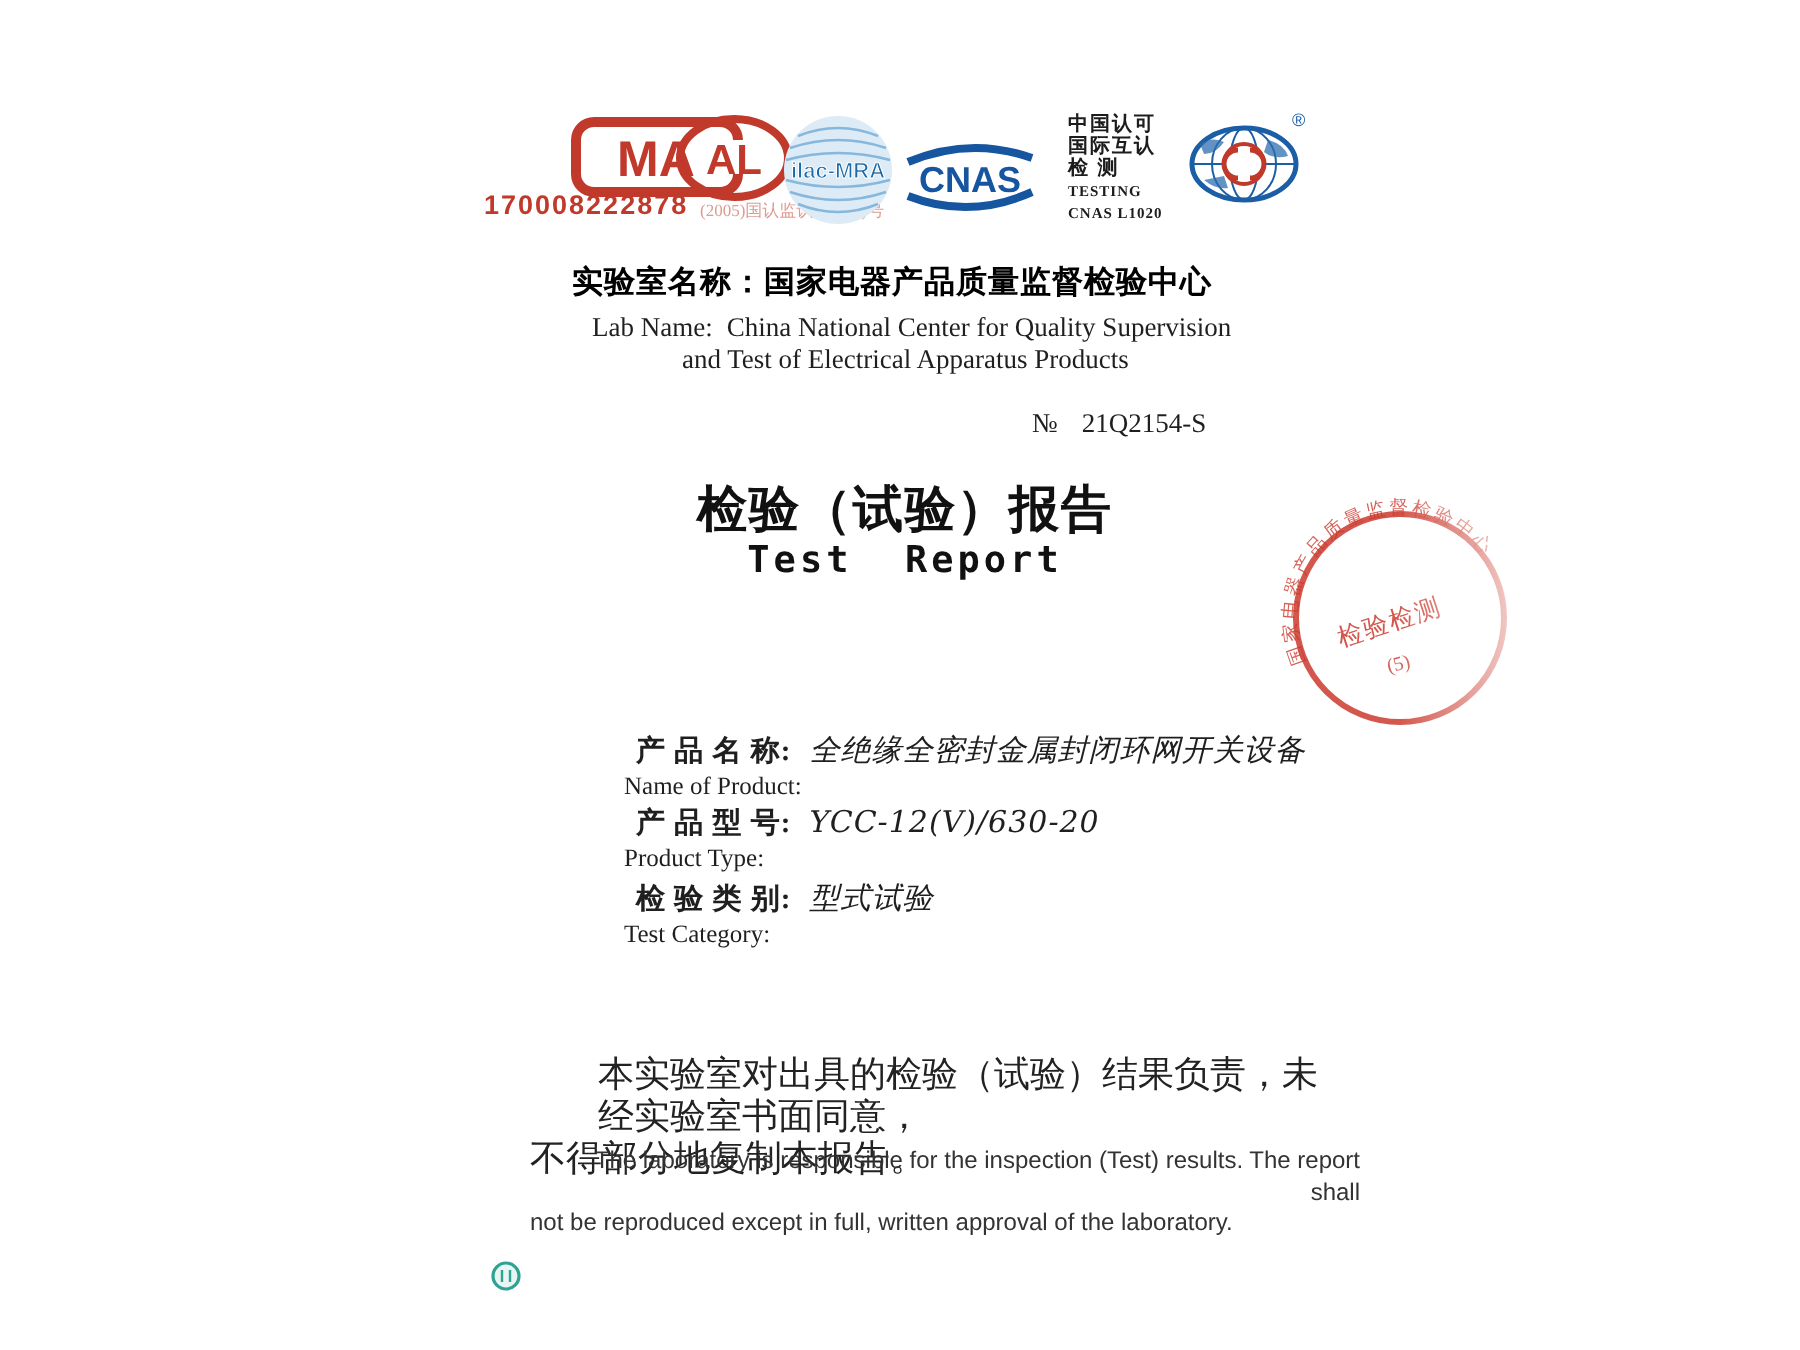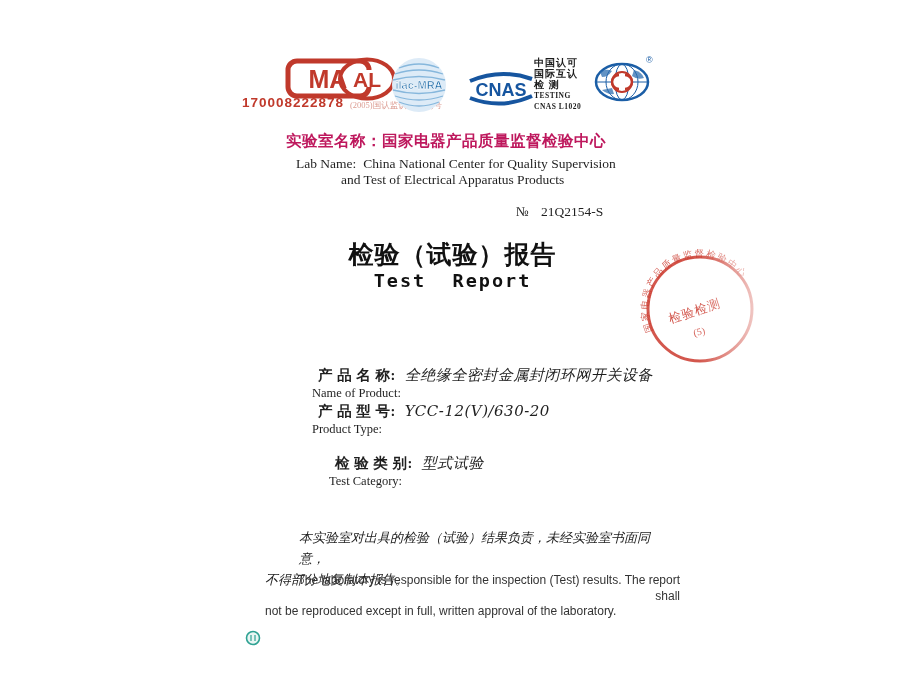--- a/index.html
+++ b/index.html
@@ -7,30 +7,30 @@
         font-family:"Liberation Serif",serif;color:#1f1f1f;}
 
   
   .logo-row{position:absolute;left:240px;top:55px;width:420px;height:70px;}
   .cma{position:absolute;left:4px;top:3px;margin-left:41px;}
   .cma-number{position:absolute;left:2px;top:40px;font-family:"Liberation Sans",sans-serif;
               font-weight:bold;font-size:13.5px;color:#c0392b;letter-spacing:1px;white-space:nowrap;}
   .cma-note{position:absolute;left:110px;top:45px;font-size:8.5px;color:#dc9c92;white-space:nowrap;}
   .cal{position:absolute;left:96px;top:2px;}
   .ilac{position:absolute;left:150px;top:1px;}
-  .cnas-logo{position:absolute;left:226px;top:12px;text-align:center;}
+  .cnas-logo{position:absolute;left:210px;top:12px;text-align:center;}
   .accred{position:absolute;left:294px;top:2px;line-height:11px;white-space:nowrap;}
   .accred .cn{font-size:10px;font-weight:bold;color:#1c1c1c;letter-spacing:1px;font-family:"Liberation Sans",sans-serif;}
   .accred .en{font-size:7.5px;font-weight:bold;color:#1c1c1c;letter-spacing:0.5px;font-family:Liberation Serif, serif;}
   .globe{position:absolute;left:354px;top:5px;}
   .globe-reg{position:absolute;left:406px;top:0px;font-size:9px;color:#1b5ea6;font-family:"Liberation Sans",sans-serif;}
 
   
   .lab-cn{position:absolute;left:286px;top:131px;font-family:"Liberation Sans",sans-serif;
-          font-weight:bold;font-size:15.5px;color:#be185d;letter-spacing:0.5px;white-space:pre;}
+          font-weight:bold;font-size:15.5px;color:#000000;letter-spacing:0.5px;white-space:pre;}
   .lab-en1{position:absolute;left:296px;top:156px;font-size:13.5px;white-space:pre;}
   .lab-en1 .lbl{margin-right:7px;}
   .lab-en2{position:absolute;left:341px;top:172px;font-size:13.5px;white-space:pre;}
 
   
   .report-no{position:absolute;left:516px;top:204px;font-size:13.5px;white-space:pre;}
   .report-no .num{margin-left:12px;}
 
   
   .title-cn{position:absolute;left:0;top:238px;width:905px;text-align:center;
@@ -45,25 +45,25 @@
 
   
   .field{position:absolute;left:312px;white-space:nowrap;}
   .field .cnline{font-size:14.5px;font-weight:600;letter-spacing:0.5px;padding-left:6px;}
   .field .cnline .val{font-style:italic;font-weight:500;font-size:15px;margin-left:9px;
                       font-family:"DejaVu Serif",serif;}
   .field .enline{font-size:12.5px;margin-top:1px;}
   .f1{top:329px;} .f1 .enline{padding-left:32px;}
   .f2{top:366px;}
   .f3{top:402px;}
-  .f4{top:454px;margin-left:17px;}
+  .f4{top:440px;}
 
   
   .stmt-cn{position:absolute;left:265px;top:527px;width:410px;font-family:"DejaVu Serif",serif;
-           font-style:italic;font-size:13px;line-height:21px;color:#222;}
+           font-size:18px;line-height:21px;color:#222;}
   .stmt-cn .l1{padding-left:34px;}
   .stmt-en{position:absolute;left:265px;top:573px;width:415px;font-family:"Liberation Sans",sans-serif;
            font-size:12px;line-height:15.5px;color:#333;}
   .stmt-en .l1{padding-left:30px;text-align:right;}
 
   
   .seal{position:absolute;left:245px;top:630px;}
 </style>
 </head>
 <body>

